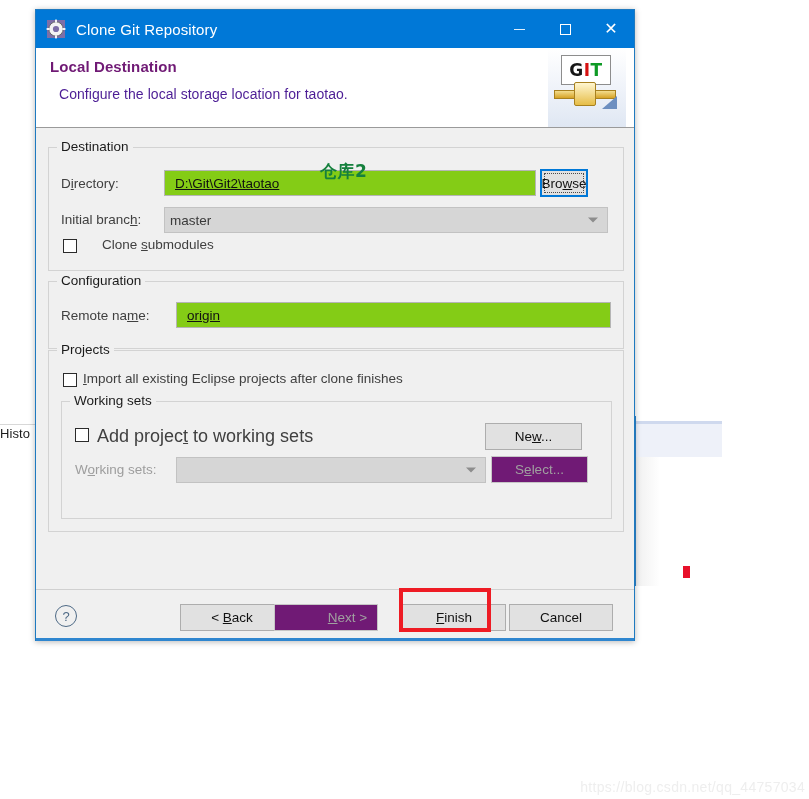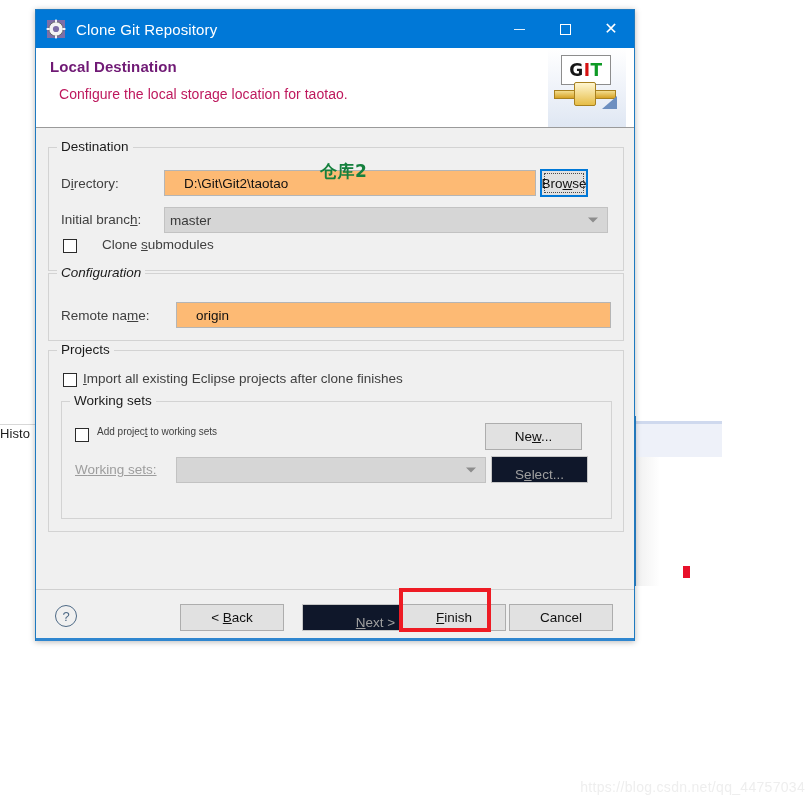--- a/index.html
+++ b/index.html
@@ -171,21 +171,21 @@
     font-size: 15px;
     font-weight: bold;
     color: #701a75;
     letter-spacing: 0.1px;
   }
   .hdr-sub {
     position: absolute;
     left: 23px;
     top: 38px;
     font-size: 14px;
-    color: #be185d;
+    color: #4c1d95;
     letter-spacing: 0.05px;
   }
   .git-logo {
     position: absolute;
     right: 8px;
     top: 0px;
     width: 78px;
     height: 79px;
     background: linear-gradient(180deg,#ffffff 0%, #eef2f9 55%, #dfe7f3 100%);
   }
@@ -265,28 +265,29 @@
     position: absolute;
     font-size: 13.5px;
     color: #404040;
     white-space: nowrap;
   }
   .lbl.disabled { color: #9d9d9d; }
   u { text-decoration: underline; text-underline-offset: 1px; }
 
   .textfield {
     position: absolute;
-    background: #fdba74;
+    background: #84cc16;
     border: 1px solid #b5b5b5;
     box-sizing: border-box;
     font-size: 13.5px;
     color: #111111;
     display: flex;
     align-items: center;
-    padding-left: 19px;
+    padding-left: 10px;
+    text-decoration: underline;
   }
   .combo-disabled {
     position: absolute;
     background: #d6d6d6;
     border: 1px solid #c2c2c2;
     box-sizing: border-box;
     font-size: 13.5px;
     color: #3a3a3a;
     display: flex;
     align-items: center;
@@ -317,21 +318,21 @@
     background: #e1e1e1;
     border: 1px solid #adadad;
     box-sizing: border-box;
     font-size: 13.5px;
     color: #111111;
     display: flex;
     align-items: center;
     justify-content: center;
     font-family: "Liberation Sans", sans-serif;
   }
-  .btn.disabled { color: #a0a0a0; background: #0f172a; border-color: #c6c6c6; align-items: flex-end; }
+  .btn.disabled { color: #a0a0a0; background: #701a75; border-color: #c6c6c6; }
   .btn.focused {
     border: 2px solid #0078d7;
     background: #e1e1e1;
   }
   .btn.focused .inner-focus {
     position: absolute;
     inset: 2px;
     border: 1px dotted #4a4a4a;
   }
 
@@ -472,21 +473,21 @@
     <div class="combo-disabled" style="left:128px; top:79px; width:444px; height:26px;">
       <span>master</span>
       <span class="combo-arrow"></span>
     </div>
 
     <div class="checkbox" style="left:27px; top:111px;"></div>
     <div class="lbl" style="left:66px; top:109px;">
       <span>Clone </span><u>s</u><span>ubmodules</span>
     </div>
 
-    <div class="group" style="left:12px; top:145px; width:576px; height:68px;font-style:italic;">
+    <div class="group" style="left:12px; top:153px; width:576px; height:68px;">
       <div class="group-title">Configuration</div>
     </div>
     <div class="lbl" style="left:25px; top:180px;">
       <span>Remote na</span><u>m</u><span>e:</span>
     </div>
     <div class="textfield" style="left:140px; top:174px; width:435px; height:26px;">
       <span>origin</span>
     </div>
 
     <div class="group" style="left:12px; top:222px; width:576px; height:182px;">
@@ -494,45 +495,45 @@
     </div>
     <div class="checkbox" style="left:27px; top:245px;"></div>
     <div class="lbl" style="left:47px; top:243px;">
       <u>I</u><span>mport all existing Eclipse projects after clone finishes</span>
     </div>
 
     <div class="group" style="left:25px; top:273px; width:551px; height:118px;">
       <div class="group-title">Working sets</div>
     </div>
     <div class="checkbox" style="left:39px; top:300px;"></div>
-    <div class="lbl" style="left:61px; top:298px; font-size:10px;">
+    <div class="lbl" style="left:61px; top:298px; font-size:18px;">
       <span>Add projec</span><u>t</u><span> to working sets</span>
     </div>
     <div class="btn" style="left:449px; top:295px; width:97px; height:27px;">
       <span><span>Ne</span><u>w</u><span>...</span></span>
     </div>
 
-    <div class="lbl disabled" style="left:39px; top:334px;text-decoration:underline;">
+    <div class="lbl disabled" style="left:39px; top:334px;">
       <span>W</span><u>o</u><span>rking sets:</span>
     </div>
     <div class="combo-disabled empty" style="left:140px; top:329px; width:310px; height:26px;">
       <span></span>
       <span class="combo-arrow"></span>
     </div>
     <div class="btn disabled" style="left:455px; top:328px; width:97px; height:27px;">
       <span><span>S</span><u>e</u><span>lect...</span></span>
     </div>
   </div>
 
   <div class="dlg-footer">
     <div class="help-icon">?</div>
     <div class="btn" style="left:144px; top:14px; width:104px; height:27px;">
       <span><span>&lt; </span><u>B</u><span>ack</span></span>
     </div>
-    <div class="btn disabled" style="left:266px; top:14px; width:104px; height:27px;padding-left:43px;">
+    <div class="btn disabled" style="left:238px; top:14px; width:104px; height:27px;padding-left:43px;">
       <span><u>N</u><span>ext &gt;</span></span>
     </div>
     <div class="btn" style="left:366px; top:14px; width:104px; height:27px;">
       <span><u>F</u><span>inish</span></span>
     </div>
     <div class="btn" style="left:473px; top:14px; width:104px; height:27px;">
       <span>Cancel</span>
     </div>
     <div class="dlg-bottom-accent"></div>
   </div>

